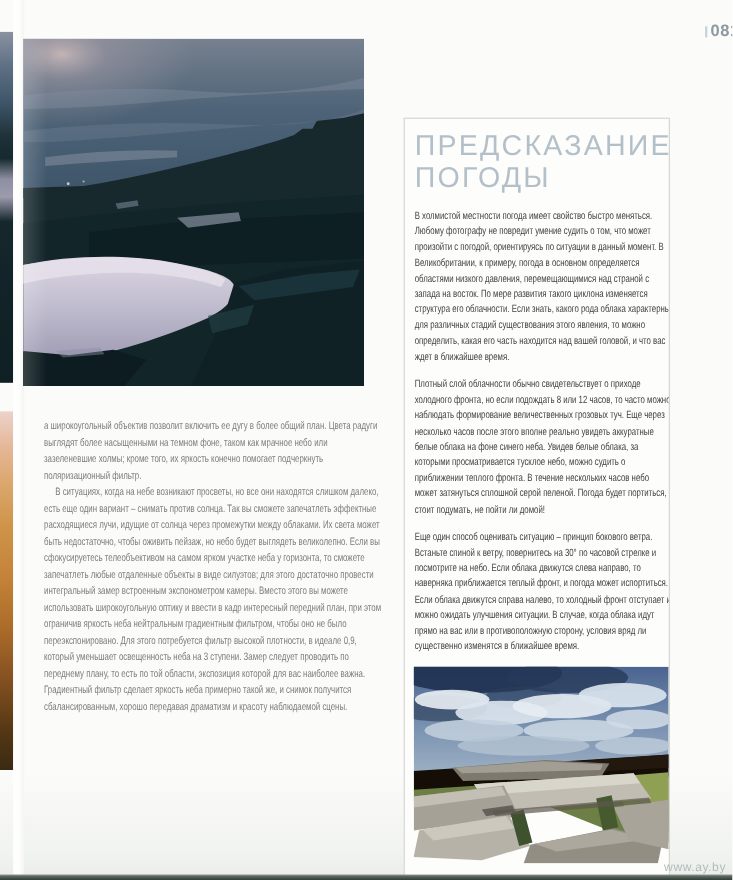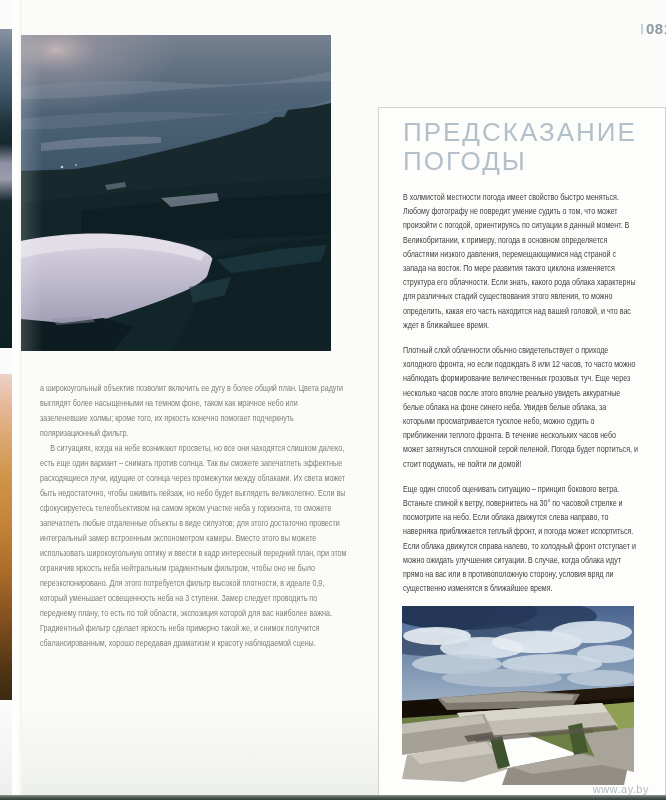--- a/index.html
+++ b/index.html
@@ -50,41 +50,41 @@
   
   .left-col{
     position:absolute;left:40px;top:380px;width:420px;
     transform:scaleX(0.73);transform-origin:0 0;
     color:#7c7c78;font-size:9.8px;line-height:15px;
   }
   .left-col p{margin:0;}
   .left-col p.indent{text-indent:14px;}
   
   .right-box{
-    position:absolute;left:378px;top:107px;width:288px;min-height:659px;
+    position:absolute;left:367px;top:107px;width:242px;min-height:659px;
     border:1px solid #d2d2d0;background:#fdfdfc;
-    box-sizing:border-box;padding:8px 6px 14px 24px;overflow:hidden;
+    box-sizing:border-box;padding:8px 6px 14px 9px;overflow:hidden;
   }
   .section-title{
     margin:2px 0 14px 0;
     color:#b4c0c9;font-size:26px;line-height:29px;font-weight:normal;
     letter-spacing:2px;
   }
   .right-text{
     width:318px;transform:scaleX(0.74);transform-origin:0 0;
     color:#414140;font-size:9.6px;line-height:14.2px;
   }
   .right-text p{margin:0 0 11px 0;}
   .moor-photo{
     width:232px;height:179px;margin:4px 0 0 -1px;overflow:hidden;
   }
   .moor-photo svg{display:block;width:100%;height:100%;}
   
   .watermark{
-    position:absolute;right:17px;top:783px;
+    position:absolute;right:6px;top:783px;
     color:#b2bcbc;font-size:11px;letter-spacing:0.5px;
   }
   
   .bottom-edge{
     position:absolute;left:0;bottom:0;width:666px;height:5px;
     background:linear-gradient(180deg,#8e9a94 0%,#55615b 40%,#333d38 100%);
   }
 </style>
 </head>
 <body>

